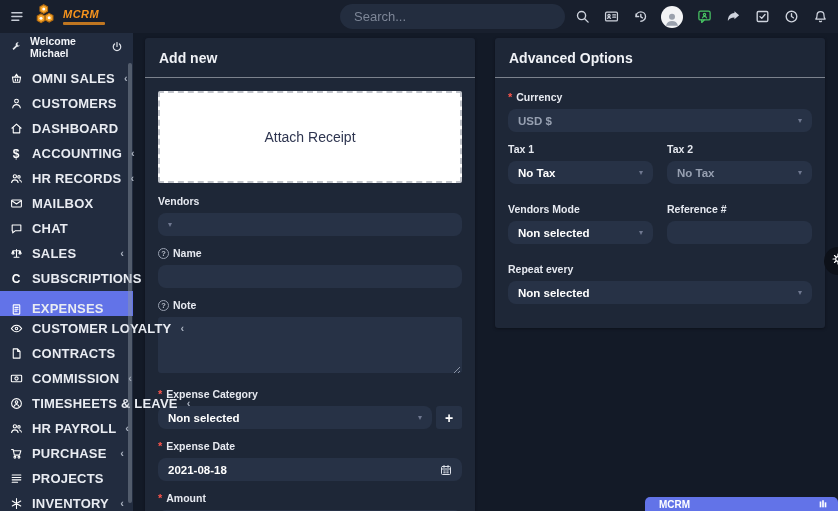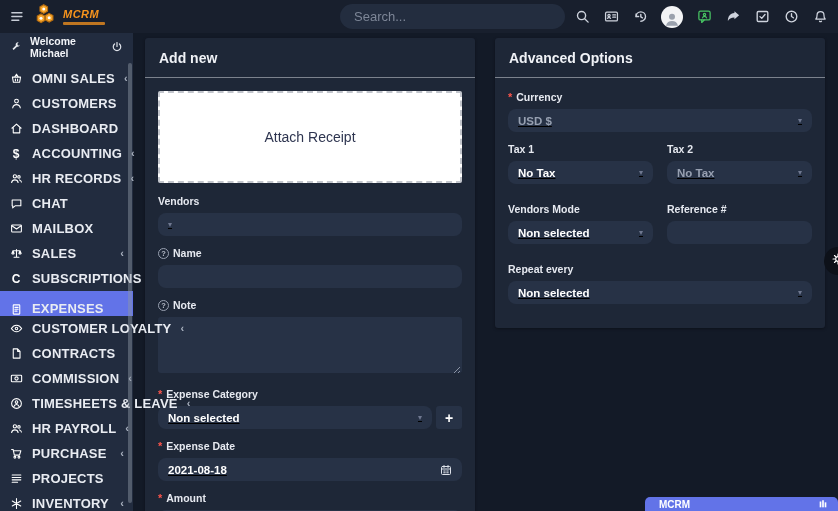--- a/index.html
+++ b/index.html
@@ -42,40 +42,40 @@
   .sicon { width:14px; height:14px; color:#ffffff; display:flex; align-items:center; justify-content:center; flex-shrink:0; }
   .sicon svg { width:13px; height:13px; }
   .tglyph { font-size:12px; font-weight:700; color:#fff; font-style:normal; }
   .slabel { color:#e9ecf2; font-size:13px; font-weight:700; letter-spacing:.2px; flex:1; white-space:nowrap; }
   .schev { color:#aab2c0; font-size:11px; font-weight:700; line-height:1; }
   .side-scroll { position:absolute; right:1px; top:30px; bottom:8px; width:4px;
                  background:#8f96a3; opacity:.45; border-radius:2px; cursor:pointer; }
 
   
   .content { position:absolute; top:33px; left:133px; right:0; bottom:0; padding:5px 13px 4px 12px;
-             display:flex; gap:20px; }
+             display:flex; gap:3px;justify-content:space-between; }
   .card { background:#1e2737; border-radius:3px; width:330px; box-shadow:0 1px 3px rgba(0,0,0,.35); }
   .card.tall { height:560px; }
   .card.short { align-self:flex-start; }
   .card-header { padding:11px 14px 10px; border-bottom:1px solid rgba(240,242,246,.45); }
   .card-title { color:#f0f2f6; font-size:14px; font-weight:700; }
   .card-body { padding:13px; }
 
   .dropzone { height:92px; background:#ffffff; border:2px dashed #c3c6cd; border-radius:2px;
               display:flex; align-items:center; justify-content:center; margin-bottom:12px; cursor:pointer; }
   .dropzone span { color:#2e3550; font-size:14px; font-weight:500; }
 
   .fgroup { margin-bottom:11px; }
   .flabel { display:flex; align-items:center; gap:4px; color:#e6e9f0; font-size:10.5px;
             font-weight:700; margin-bottom:6px; }
   .req { color:#fc544b; font-size:11px; font-weight:700; }
   .qicon { width:11px; height:11px; border-radius:50%; border:1px solid #98a0b0; color:#b7bdc9;
            font-size:7.5px; font-weight:700; display:inline-flex; align-items:center; justify-content:center; }
   .control { position:relative; height:23px; background:#273246; border-radius:8px;
-             display:flex; align-items:center; padding:0 10px;text-decoration:underline; }
+             display:flex; align-items:center; padding:0 10px; }
   .control input { background:transparent; border:none; outline:none; color:#fff; width:100%;
                    font-size:11.5px; font-weight:700; font-family:inherit; }
   .sel-val { color:#fff; font-size:11.5px; font-weight:700; flex:1; }
   .sel-val.muted { color:#97a0b1; font-weight:600; }
   .chev { color:#6f7890; font-size:8px; }
   .select { cursor:pointer; }
   .ta-wrap { position:relative; }
   textarea { width:100%; height:56px; background:#273246; border:none; border-radius:3px;
              resize:none; outline:none; color:#fff; font-family:inherit; font-size:11.5px; padding:6px 10px; }
   .grip { position:absolute; right:2px; bottom:4px; width:9px; height:9px;
@@ -249,33 +249,33 @@
               <path d="M3 19.5c.6-3.5 2.8-5 6-5s5.4 1.5 6 5 M17.5 14.6c2 .5 3.2 1.8 3.6 4"></path>
               <circle cx="16.5" cy="9" r="2.3"></circle>
             </svg>
           </span>
           <span class="slabel">HR RECORDS</span>
           <span class="schev">‹</span>
         </div>
         <div class="side-item">
           <span class="sicon">
             <svg viewBox="0 0 24 24" fill="none" stroke="currentColor" stroke-width="2" stroke-linecap="round" stroke-linejoin="round">
-              <path d="M4 5.5h16V16H10l-5 4v-4H4z"></path>
-            </svg>
-          </span>
-          <span class="slabel">CHAT</span>
-        </div>
-        <div class="side-item">
-          <span class="sicon">
-            <svg viewBox="0 0 24 24" fill="none" stroke="currentColor" stroke-width="2" stroke-linecap="round" stroke-linejoin="round">
               <rect x="3" y="5.5" width="18" height="13" rx="1.5"></rect>
               <path d="M3.5 7l8.5 6 8.5-6"></path>
             </svg>
           </span>
           <span class="slabel">MAILBOX</span>
+        </div>
+        <div class="side-item">
+          <span class="sicon">
+            <svg viewBox="0 0 24 24" fill="none" stroke="currentColor" stroke-width="2" stroke-linecap="round" stroke-linejoin="round">
+              <path d="M4 5.5h16V16H10l-5 4v-4H4z"></path>
+            </svg>
+          </span>
+          <span class="slabel">CHAT</span>
         </div>
         <div class="side-item">
           <span class="sicon">
             <svg viewBox="0 0 24 24" fill="none" stroke="currentColor" stroke-width="2" stroke-linecap="round" stroke-linejoin="round">
               <path d="M12 4.5V19 M7.5 19h9 M5.5 7h13 M5.5 7l-2 5a2.8 2.8 0 0 0 4 0z M18.5 7l-2 5a2.8 2.8 0 0 0 4 0z"></path>
             </svg>
           </span>
           <span class="slabel">SALES</span>
           <span class="schev">‹</span>
         </div>

